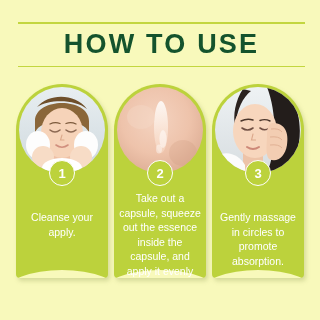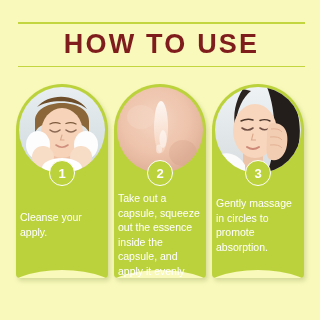--- a/index.html
+++ b/index.html
@@ -27,21 +27,21 @@
   .rule {
     height: 1.5px;
     width: 100%;
     background: #c3d63f;
   }
 
   .title {
     font-size: 27px;
     font-weight: bold;
     letter-spacing: 2.2px;
-    color: #7f1d1d;
+    color: #14532d;
     text-align: center;
     line-height: 1;
     padding: 7px 0 8px 0;
     white-space: nowrap;
   }
 
   
   .cards {
     position: absolute;
     left: 16px;
@@ -106,27 +106,27 @@
     z-index: 3;
   }
 
   .card-text {
     position: absolute;
     left: 4px;
     right: 4px;
     color: #ffffff;
     font-size: 10.5px;
     line-height: 14.5px;
-    text-align: left;
+    text-align: center;
     z-index: 2;
   }
 
   .card-1 .card-text { top: 126px; }
   .card-2 .card-text { top: 107px; }
-  .card-3 .card-text { top: 112px; }
+  .card-3 .card-text { top: 126px; }
 </style>
 </head>
 <body>
 
 <div class="header">
   <div class="rule"></div>
   <div class="title">HOW TO USE</div>
   <div class="rule"></div>
 </div>
 

